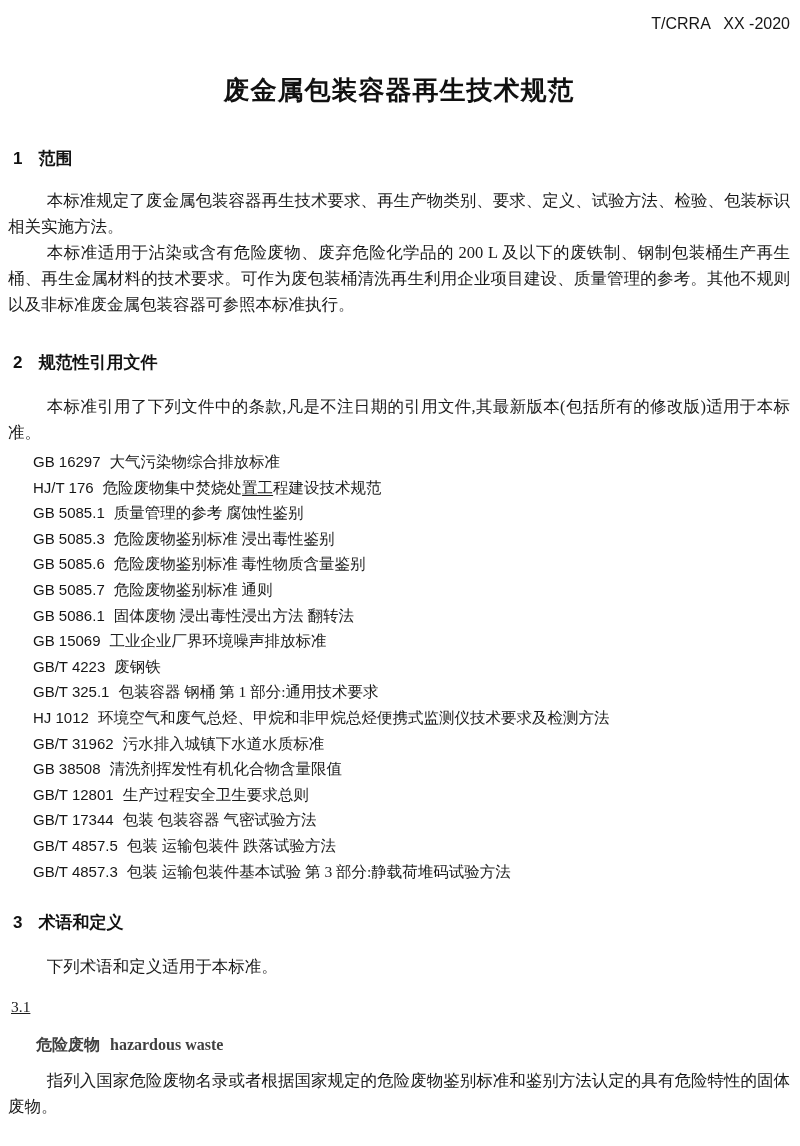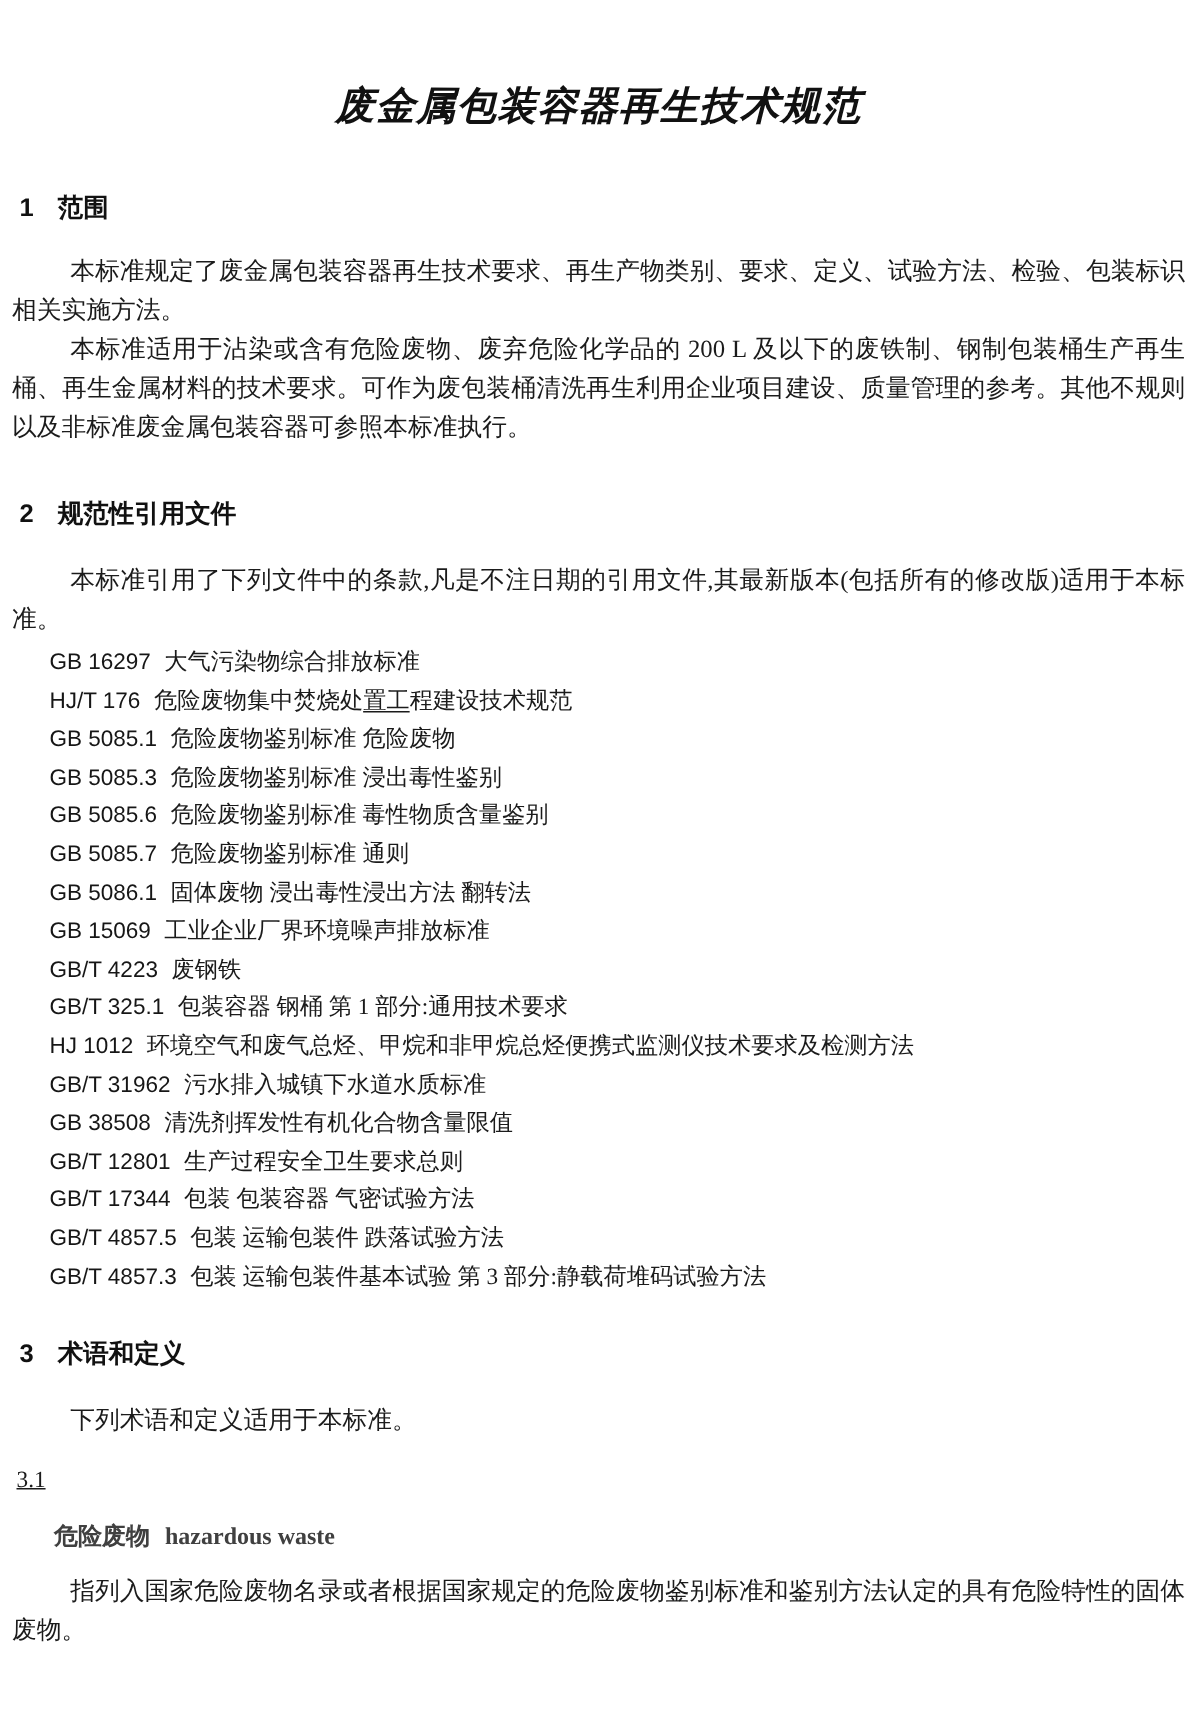--- a/index.html
+++ b/index.html
@@ -26,21 +26,20 @@
   }
   .doc-title{
     margin-top:40px;
     text-align:center;
     font-family:"Liberation Sans","DejaVu Sans",sans-serif;
     font-weight:bold;
     font-size:26px;
     line-height:32px;
     letter-spacing:1px;
     color:#111;
-    font-style:italic;
   }
   .sec-heading{
     font-family:"Liberation Sans","DejaVu Sans",sans-serif;
     font-weight:bold;
     font-size:17px;
     line-height:22px;
     margin-left:5px;
     color:#111;
   }
   .sec-heading .sec-num{margin-right:16px;}
@@ -87,20 +86,21 @@
     color:#404040;
   }
   .term-line .term-en{margin-left:10px;font-family:"Liberation Serif","DejaVu Serif",serif;}
   .definition{margin-top:12px;}
 </style>
 </head>
 <body>
 
 <div class="page">
 
+  <div class="doc-header">T/CRRA   XX -2020</div>
 
   <div class="doc-title">废金属包装容器再生技术规范</div>
 
   <div class="sec-heading sec1-heading">
     <span class="sec-num">1</span><span>范围</span>
   </div>
 
   <div class="para-group">
     <p class="para">本标准规定了废金属包装容器再生技术要求、再生产物类别、要求、定义、试验方法、检验、包装标识相关实施方法。</p>
     <p class="para">本标准适用于沾染或含有危险废物、废弃危险化学品的 200 L 及以下的废铁制、钢制包装桶生产再生桶、再生金属材料的技术要求。可作为废包装桶清洗再生利用企业项目建设、质量管理的参考。其他不规则以及非标准废金属包装容器可参照本标准执行。</p>
@@ -108,21 +108,21 @@
 
   <div class="sec-heading sec2-heading">
     <span class="sec-num">2</span><span>规范性引用文件</span>
   </div>
 
   <p class="para sec2-intro">本标准引用了下列文件中的条款,凡是不注日期的引用文件,其最新版本(包括所有的修改版)适用于本标准。</p>
 
   <div class="ref-list">
       <div class="ref-line"><span class="code">GB 16297</span><span>大气污染物综合排放标准</span></div>
       <div class="ref-line"><span class="code">HJ/T 176</span><span>危险废物集中焚烧处<u>置工</u>程建设技术规范</span></div>
-      <div class="ref-line"><span class="code">GB 5085.1</span><span>危险废物鉴别标准 危险废物</span></div>
+      <div class="ref-line"><span class="code">GB 5085.1</span><span>质量管理的参考 腐蚀性鉴别</span></div>
       <div class="ref-line"><span class="code">GB 5085.3</span><span>危险废物鉴别标准 浸出毒性鉴别</span></div>
       <div class="ref-line"><span class="code">GB 5085.6</span><span>危险废物鉴别标准 毒性物质含量鉴别</span></div>
       <div class="ref-line"><span class="code">GB 5085.7</span><span>危险废物鉴别标准 通则</span></div>
       <div class="ref-line"><span class="code">GB 5086.1</span><span>固体废物 浸出毒性浸出方法 翻转法</span></div>
       <div class="ref-line"><span class="code">GB 15069</span><span>工业企业厂界环境噪声排放标准</span></div>
       <div class="ref-line"><span class="code">GB/T 4223</span><span>废钢铁</span></div>
       <div class="ref-line"><span class="code">GB/T 325.1</span><span>包装容器 钢桶 第 1 部分:通用技术要求</span></div>
       <div class="ref-line"><span class="code">HJ 1012</span><span>环境空气和废气总烃、甲烷和非甲烷总烃便携式监测仪技术要求及检测方法</span></div>
       <div class="ref-line"><span class="code">GB/T 31962</span><span>污水排入城镇下水道水质标准</span></div>
       <div class="ref-line"><span class="code">GB 38508</span><span>清洗剂挥发性有机化合物含量限值</span></div>

